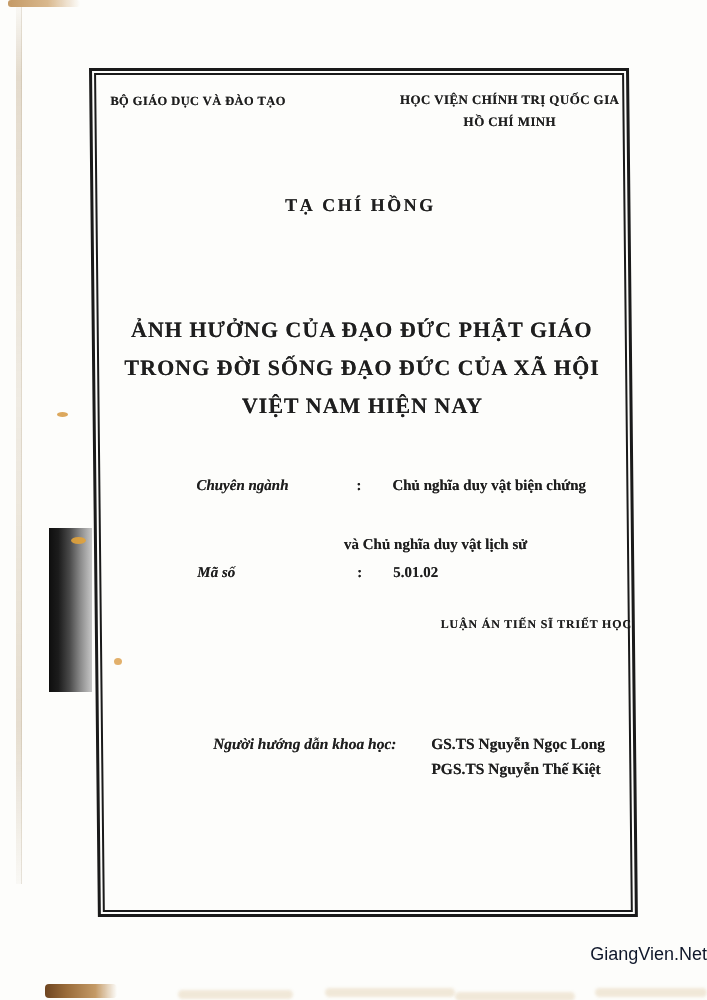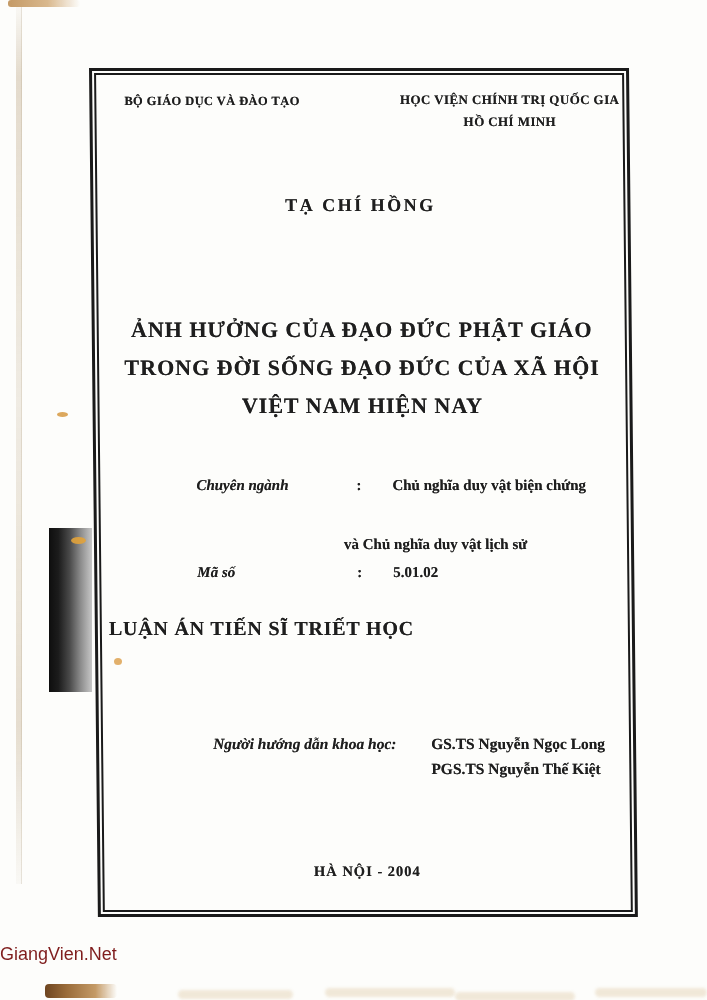--- a/index.html
+++ b/index.html
@@ -52,51 +52,51 @@
     text-shadow:0 0 0.5px rgba(25,25,25,0.7);
   }
   .frame::before{
     content:"";position:absolute;inset:2px;border:2px solid #1a1a1a;pointer-events:none;
   }
   .frame *{font-weight:bold;}
 
   .doc-header{
     position:absolute;left:0;right:0;top:18px;
     display:flex;justify-content:space-between;align-items:flex-start;
-    padding-left:32px;padding-right:7px;
+    padding-left:18px;padding-right:7px;
   }
   .ministry{font-size:12.5px;letter-spacing:0.4px;padding-top:5px;white-space:nowrap;}
   .academy{text-align:center;font-size:13px;letter-spacing:0.4px;line-height:22px;margin-left:41px;}
 
   .author{position:absolute;left:0;right:0;top:124px;text-align:center;
     font-size:18px;letter-spacing:2.5px;}
 
   .title{position:absolute;left:0;right:0;top:240px;text-align:center;
     font-size:22px;letter-spacing:1px;line-height:38px;}
 
   .spec-block{position:absolute;left:100px;top:400px;font-size:15px;line-height:28.5px;}
   .spec-row{display:flex;gap:24px;}
   .spec-label{width:136px;font-style:italic;}
   .spec-colon{margin-right:7px;}
   .spec-row2{padding-left:147px;margin-top:30px;}
 
-  .thesis-type{position:absolute;left:11px;right:0;top:546px;text-align:left;
-    font-size:20px;letter-spacing:0.8px;}
+  .thesis-type{position:absolute;left:0;right:0;top:546px;text-align:right;
+    font-size:12px;letter-spacing:0.8px;}
 
   .advisors{position:absolute;left:98px;top:660px;display:flex;font-size:15.5px;line-height:25px;margin-left:16px;}
   .adv-label{width:218px;font-style:italic;}
   .adv-names{white-space:nowrap;}
 
   .place-year{position:absolute;left:0;right:0;top:792px;text-align:center;
     font-size:14.5px;letter-spacing:1px;}
 
   .watermark{
-    position:absolute;left:0;right:0;top:944px;text-align:left;
+    position:absolute;left:0;right:0;top:944px;text-align:right;
     font-family:"Liberation Sans","DejaVu Sans",sans-serif;
-    font-size:18px;color:#7f1d1d;font-weight:normal;
+    font-size:18px;color:#0f172a;font-weight:normal;
   }
 </style>
 </head>
 <body>
 
 <div class="page">
 
   <div class="page-edge-line"></div>
   <div class="stain stain-top-left"></div>
   <div class="stain stain-1"></div>
@@ -144,19 +144,18 @@
     <div class="thesis-type">LUẬN ÁN TIẾN SĨ TRIẾT HỌC</div>
 
     <div class="advisors">
       <div class="adv-label">Người hướng dẫn khoa học:</div>
       <div class="adv-names">
         <div>GS.TS Nguyễn Ngọc Long</div>
         <div>PGS.TS Nguyễn Thế Kiệt</div>
       </div>
     </div>
 
-    <div class="place-year">HÀ NỘI - 2004</div>
 
   </div>
 
   <div class="watermark">GiangVien.Net</div>
 
 </div>
 
 </body></html>

